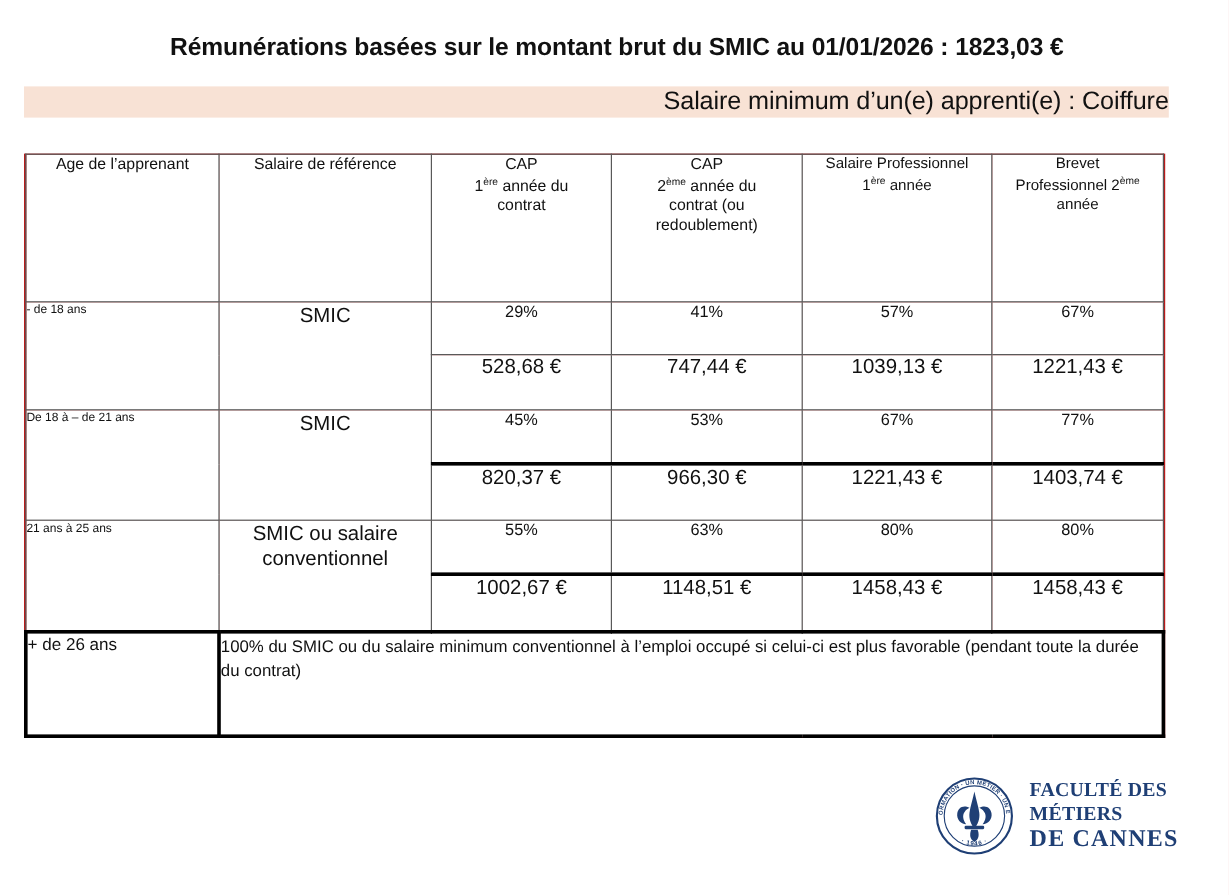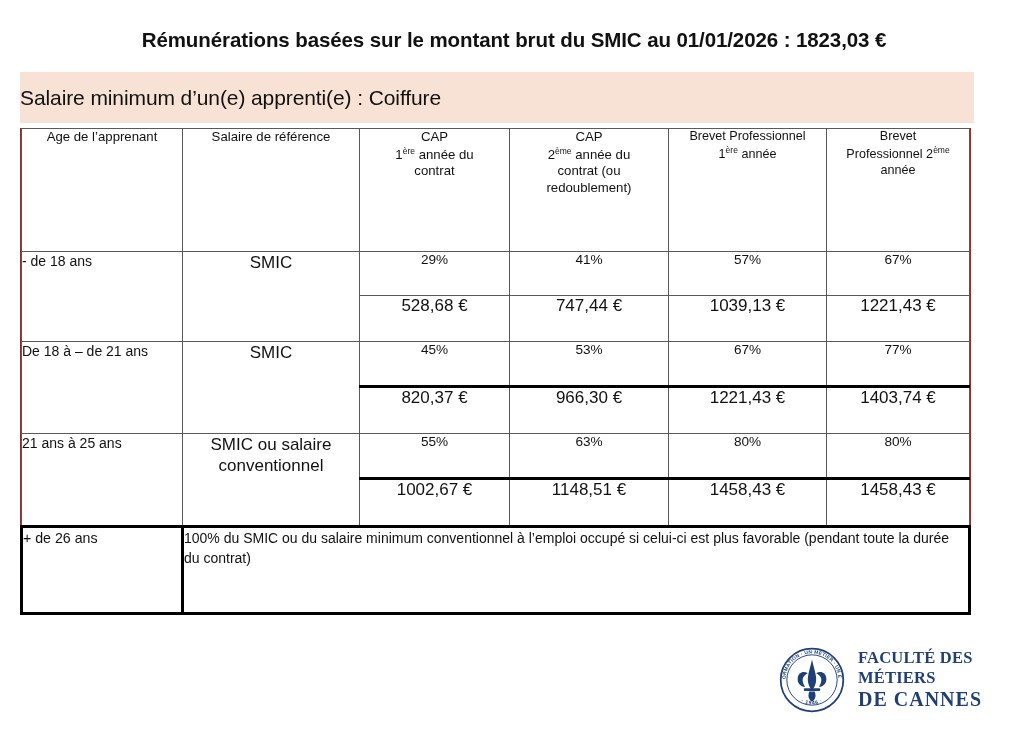--- a/index.html
+++ b/index.html
@@ -29,25 +29,25 @@
     letter-spacing: -0.1px;
     white-space: nowrap;
   }
 
   
   #subtitle-banner {
     position: absolute;
     left: 20px;
     top: 72px;
     width: 954px;
-    height: 51px;
+    height: 26px;
     background: #f8e2d5;
     display: flex;
     align-items: center;
-    justify-content: flex-start;
+    justify-content: flex-end;
   }
   #subtitle-banner .subtitle-text {
     font-size: 21px;
     color: #111111;
     letter-spacing: -0.1px;
   }
 
   
   #wage-table {
     position: absolute;
@@ -84,21 +84,21 @@
     color: #111111;
   }
   .hdr.peach { background: #f8e2d5; }
   .hdr.cream { background: #fdf0ce; }
   .hdr.blue  { background: #bcd5ed; }
   .hdr sup { font-size: 8.5px; vertical-align: super; }
   .hdr-small { font-size: 12.6px; }
 
   
   .age-cell {
-    font-size: 14px;
+    font-size: 10px;
     padding: 9px 0 0 10px;
     line-height: 1.35;
     color: #111111;
   }
   .ref-cell {
     font-size: 17px;
     text-align: center;
     vertical-align: middle;
     line-height: 1.25;
     color: #111111;
@@ -198,21 +198,21 @@
         <div><span>1</span><sup>ère</sup><span> année du</span></div>
         <div>contrat</div>
       </th>
       <th class="hdr cream">
         <div>CAP</div>
         <div><span>2</span><sup>ème</sup><span> année du</span></div>
         <div>contrat (ou</div>
         <div>redoublement)</div>
       </th>
       <th class="hdr blue hdr-small">
-        <div>Brevet Professionnel</div>
+        <div>Salaire Professionnel</div>
         <div><span>1</span><sup>ère</sup><span> année</span></div>
       </th>
       <th class="hdr blue hdr-small">
         <div>Brevet</div>
         <div><span>Professionnel 2</span><sup>ème</sup></div>
         <div>année</div>
       </th>
     </tr>
   </thead>
 

